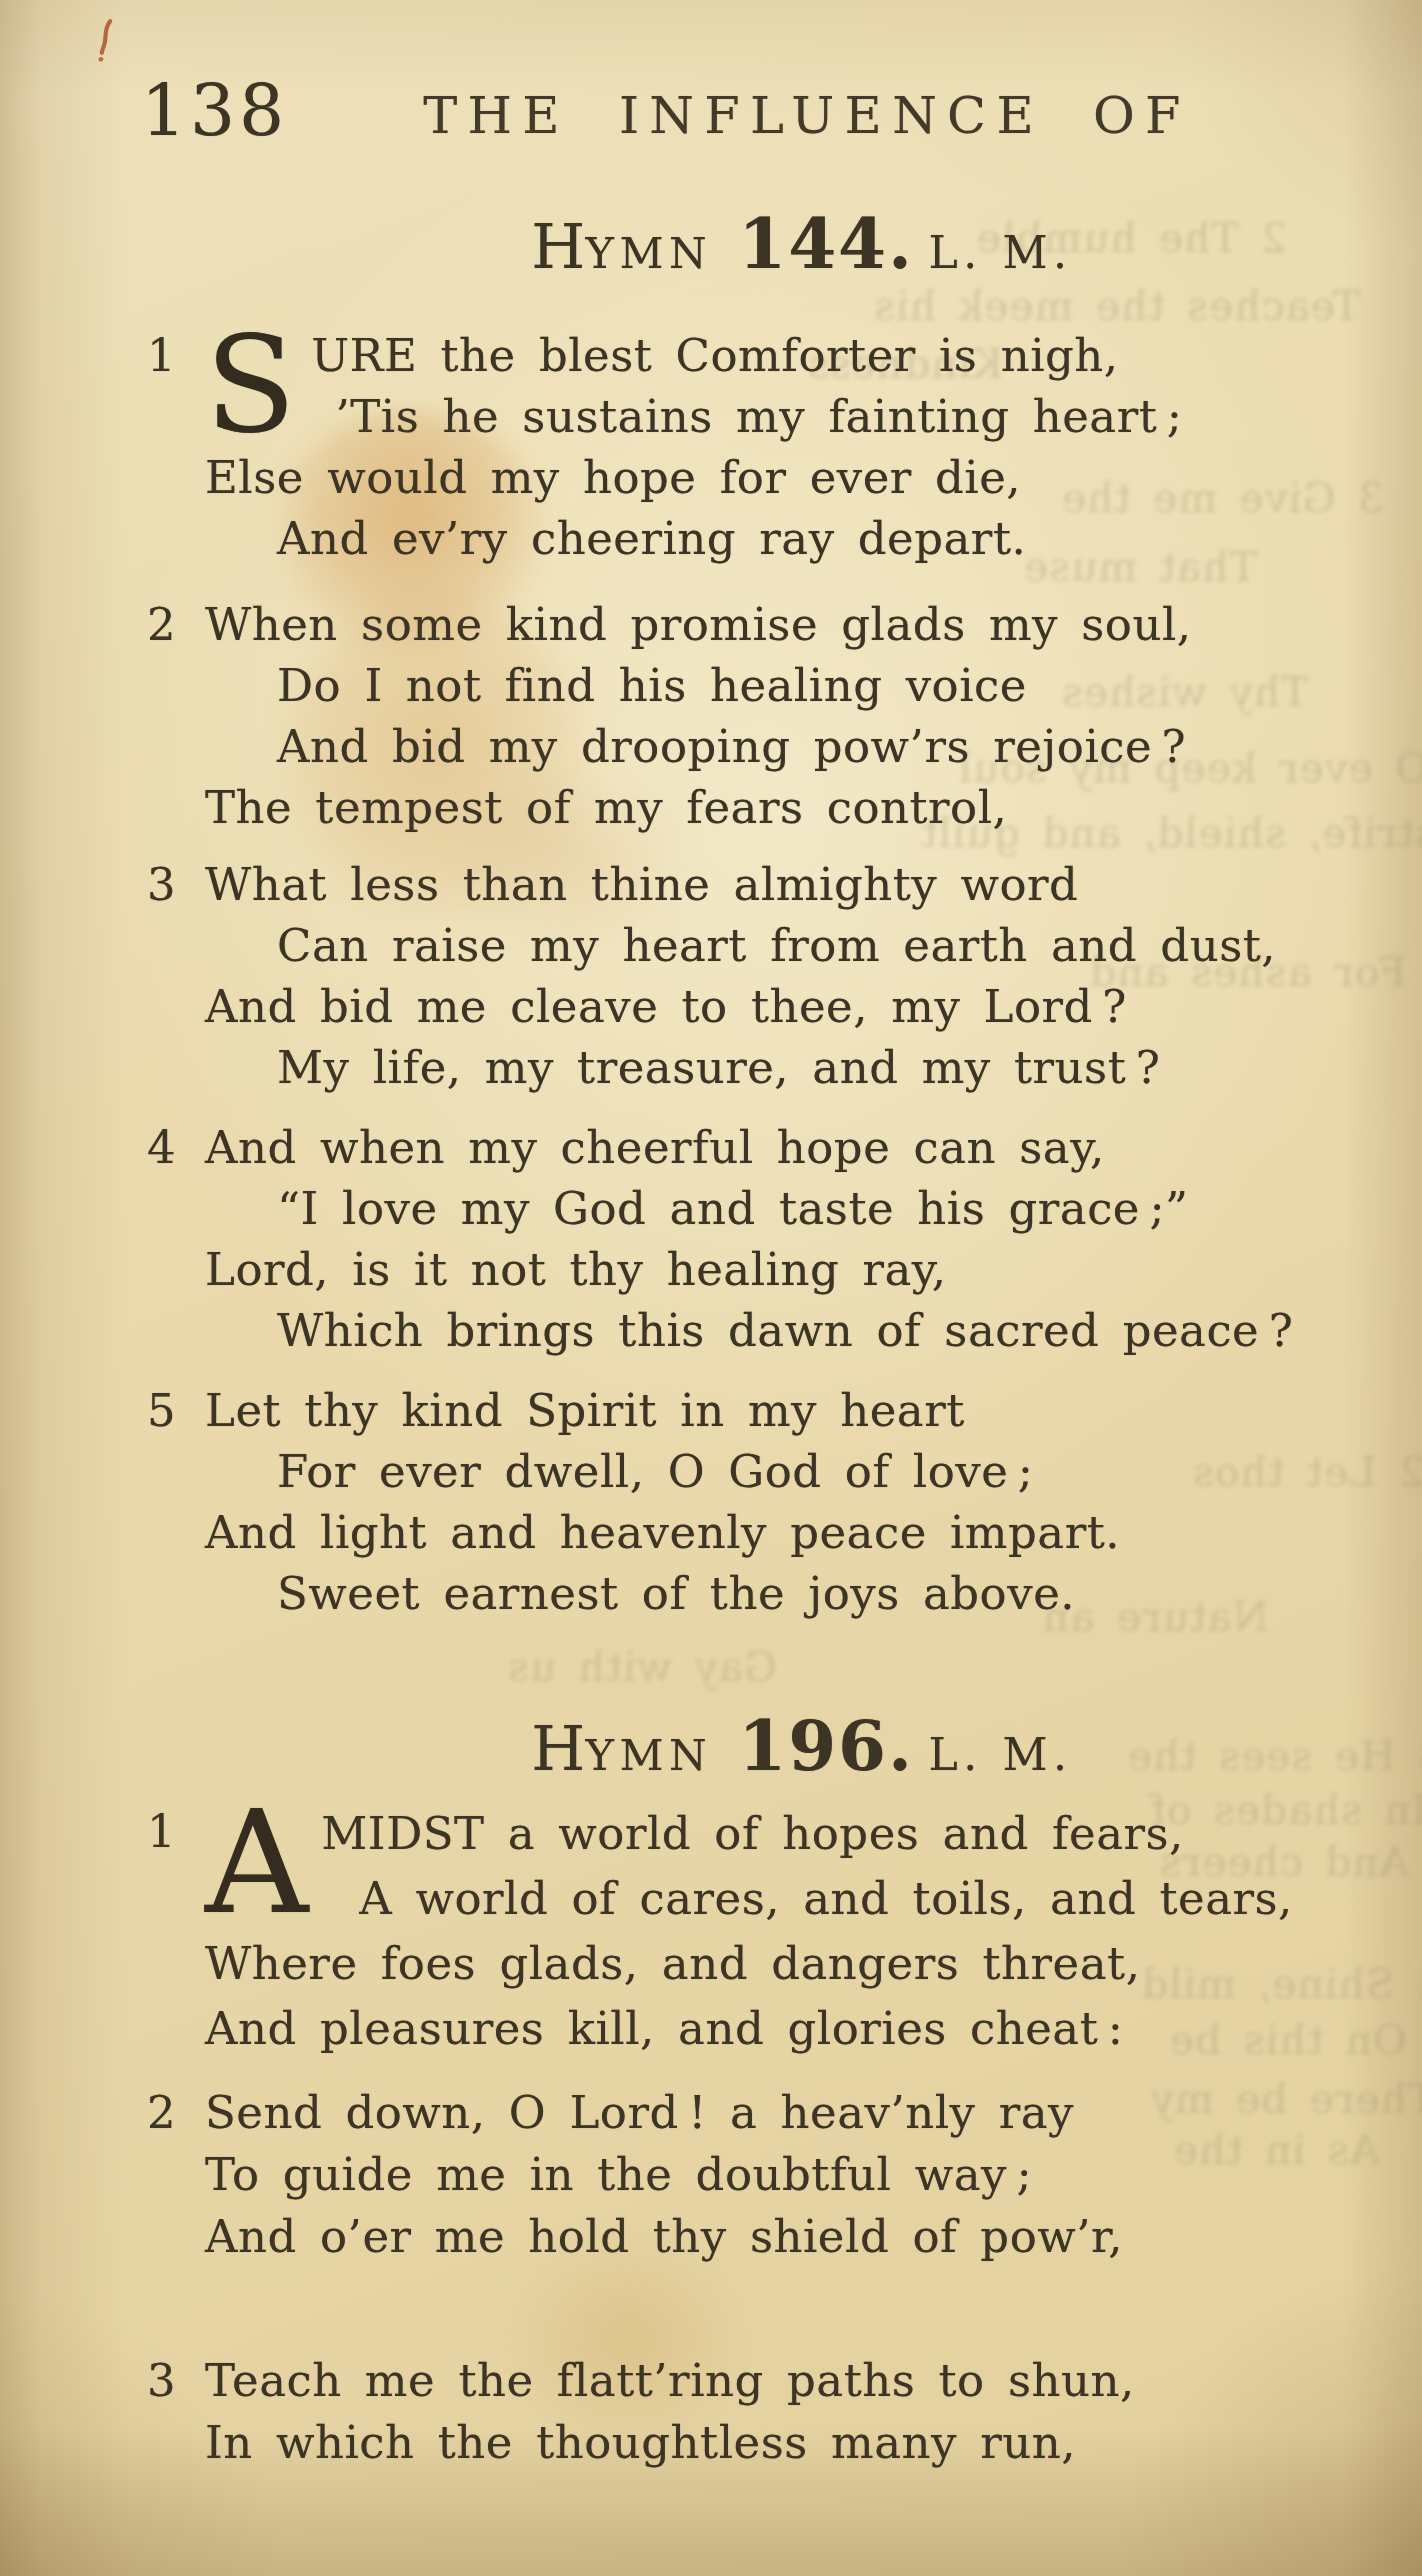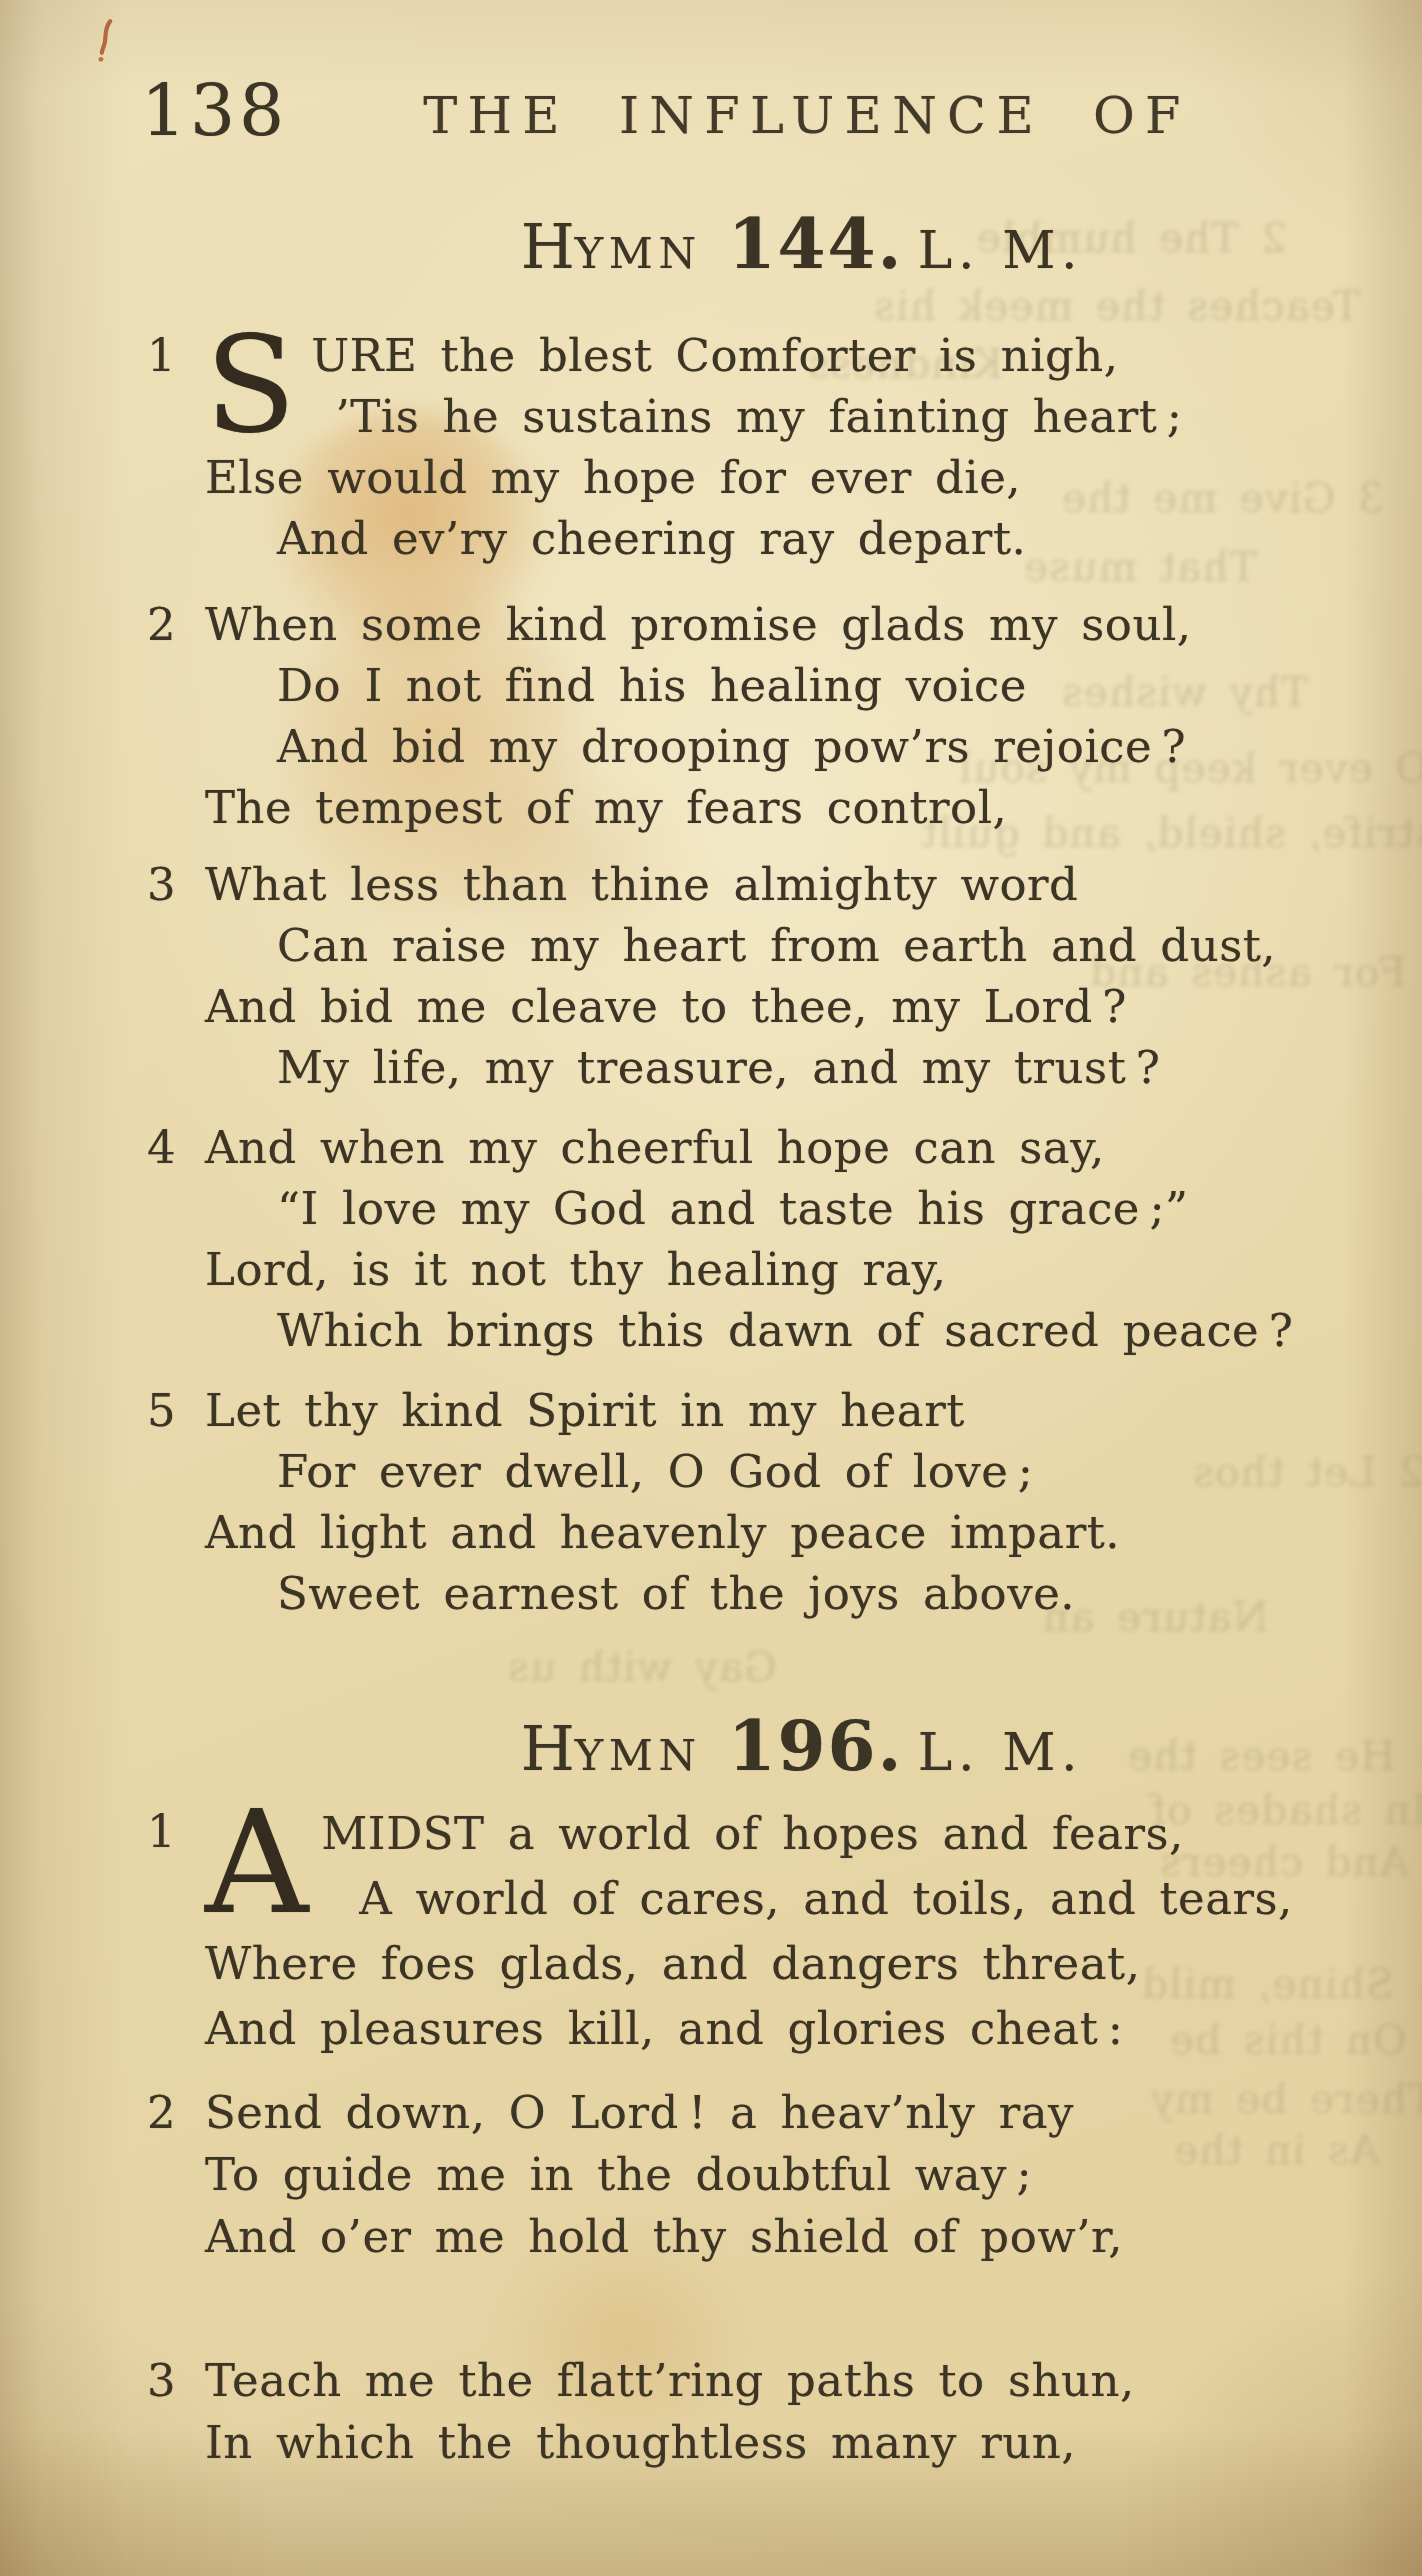--- a/index.html
+++ b/index.html
@@ -45,21 +45,21 @@
   .running-head{position:absolute;top:90px;left:0;width:100%;text-align:center;}
   .running-head .inner{
     position:relative;left:96px;
     font-size:51px;line-height:1;letter-spacing:10.3px;word-spacing:22.5px;color:#443a2a;
   }
   .hymn-title{position:absolute;left:0;width:100%;text-align:center;white-space:nowrap;}
   .hymn-title .inner{position:relative;left:91px;}
   .ht-initial{font-size:62px;line-height:1;vertical-align:baseline;}
   .ht-rest{font-size:43px;letter-spacing:5.6px;vertical-align:baseline;text-align:right;}
   .ht-number{font-size:69px;font-weight:600;margin:0 7.5px 0 26px;vertical-align:baseline;letter-spacing:1.9px;}
-  .ht-meter{font-size:52px;letter-spacing:5.6px;margin-left:7px;vertical-align:baseline;}
+  .ht-meter{font-size:44px;letter-spacing:5.6px;margin-left:7px;vertical-align:baseline;}
   .title-195{top:203px;}
   .title-196{top:1705px;}
 
   .stanza{position:absolute;left:205px;right:38px;}
   .s195-1{top:325px;} .s195-2{top:594px;} .s195-3{top:854px;}
   .s195-4{top:1117px;} .s195-5{top:1380px;}
   .s196-1{top:1801px;} .s196-2{top:2082px;} .s196-3{top:2350px;}
   .line{
     font-size:45px;line-height:61px;
     letter-spacing:0.5px;word-spacing:8.4px;white-space:nowrap;

